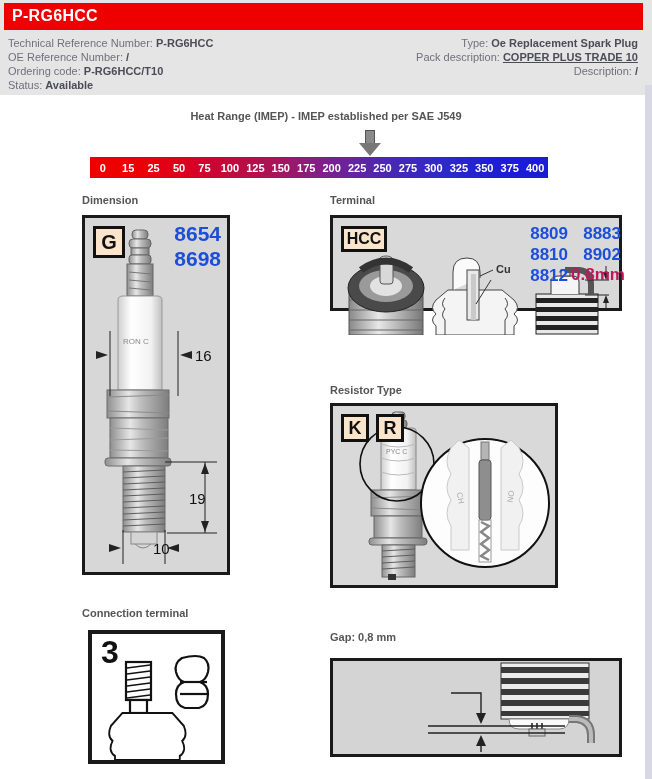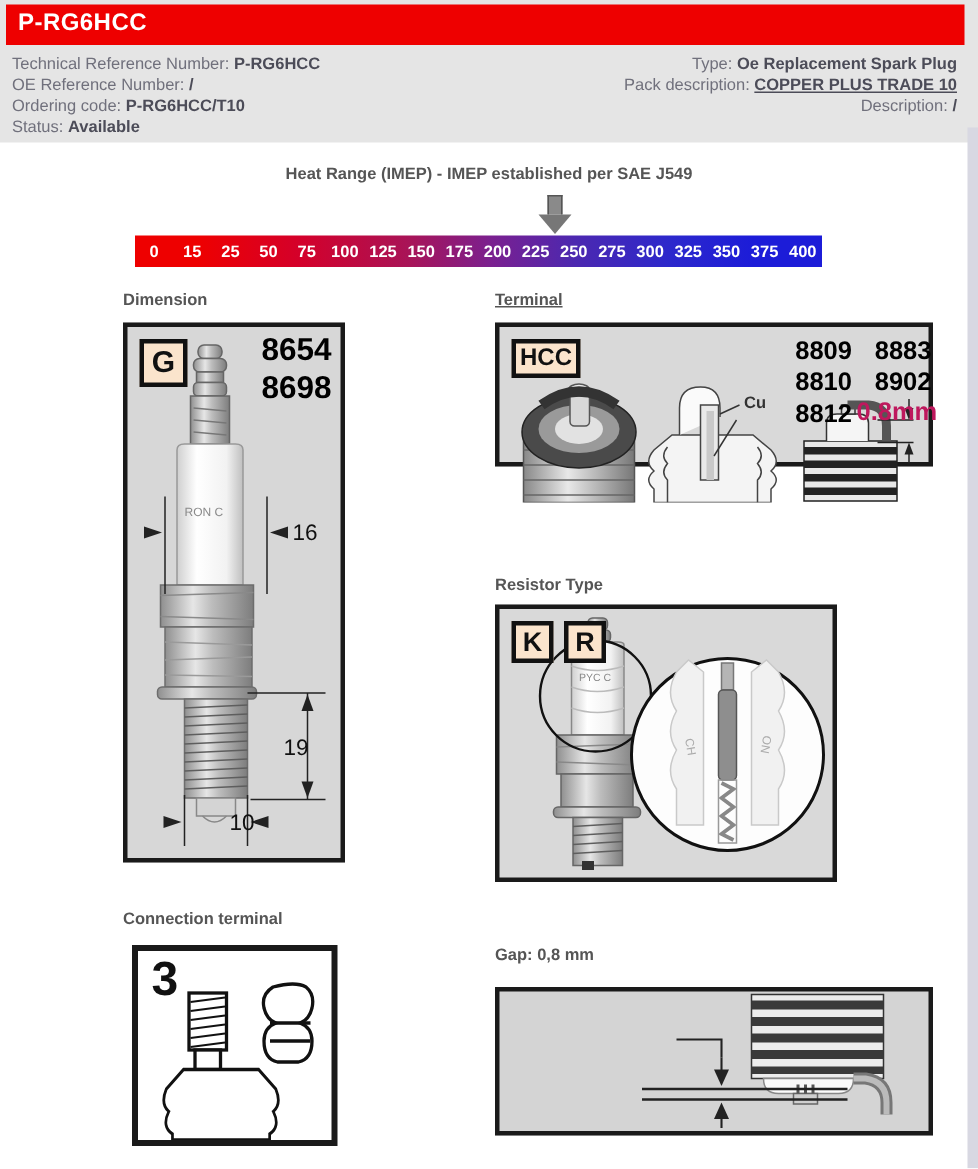--- a/index.html
+++ b/index.html
@@ -27,21 +27,21 @@
     display:flex; align-items:center; }
   .heat-bar span { flex:1; text-align:center; color:#fff; font-size:11px; font-weight:bold; }
 
   
   .sec-title { position:absolute; font-size:11px; font-weight:bold; color:#555; }
   .center-col { left:82px; width:148px; text-align:left; }
 
   
   .box { position:absolute; background:#d7d7d7; border:3px solid #1a1a1a; }
   .badge { position:absolute; background:#fbe4cc; border:3px solid #111; color:#111; font-weight:bold; display:flex; align-items:center; justify-content:center; }
-  .codes { position:absolute; color:#000000; font-size:17px; font-weight:bold; line-height:21px; }
+  .codes { position:absolute; color:#1d4ed8; font-size:17px; font-weight:bold; line-height:21px; }
   .dim-codes { right:6px; top:3px; text-align:right; font-size:21px; line-height:25px; }
   .dim-label { position:absolute; font-size:15px; color:#111; }
   svg { position:absolute; left:0; top:0; }
   .gap-mm { position:absolute; left:238px; top:47px; font-size:17px; font-weight:bold; color:#be185d; }
   .cu-label { position:absolute; left:163px; top:45px; font-size:11px; font-weight:bold; color:#333; }
   .conn-num { position:absolute; left:9px; top:0px; font-size:32px; font-weight:bold; color:#111; }
 </style>
 </head>
 <body>
 
@@ -165,21 +165,21 @@
     <div class="badge" style="left:8px; top:8px; width:32px; height:32px; font-size:20px;">G</div>
     <div class="codes dim-codes">
       <div>8654</div>
       <div>8698</div>
     </div>
     <span class="dim-label" style="left:110px; top:129px;">16</span>
     <span class="dim-label" style="left:104px; top:272px;">19</span>
     <span class="dim-label" style="left:51px; top:322px;margin-left:17px;">10</span>
   </div>
 
-  <div class="sec-title" style="left:330px; top:194px;text-decoration:underline;">Terminal</div>
+  <div class="sec-title" style="left:330px; top:194px;">Terminal</div>
   <div class="box" style="left:330px; top:215px; width:292px; height:96px; background:#d9d9d9;">
     <svg width="286" height="117" viewBox="0 0 286 117">
 
       <rect x="16" y="72" width="74" height="45" fill="url(#met2)" stroke="#555"></rect>
       <defs>
         <linearGradient id="met2" x1="0" y1="0" x2="1" y2="0">
           <stop offset="0" stop-color="#888"></stop>
             <stop offset="0.4" stop-color="#e8e8e8"></stop>
             <stop offset="1" stop-color="#777"></stop>
         </linearGradient>

